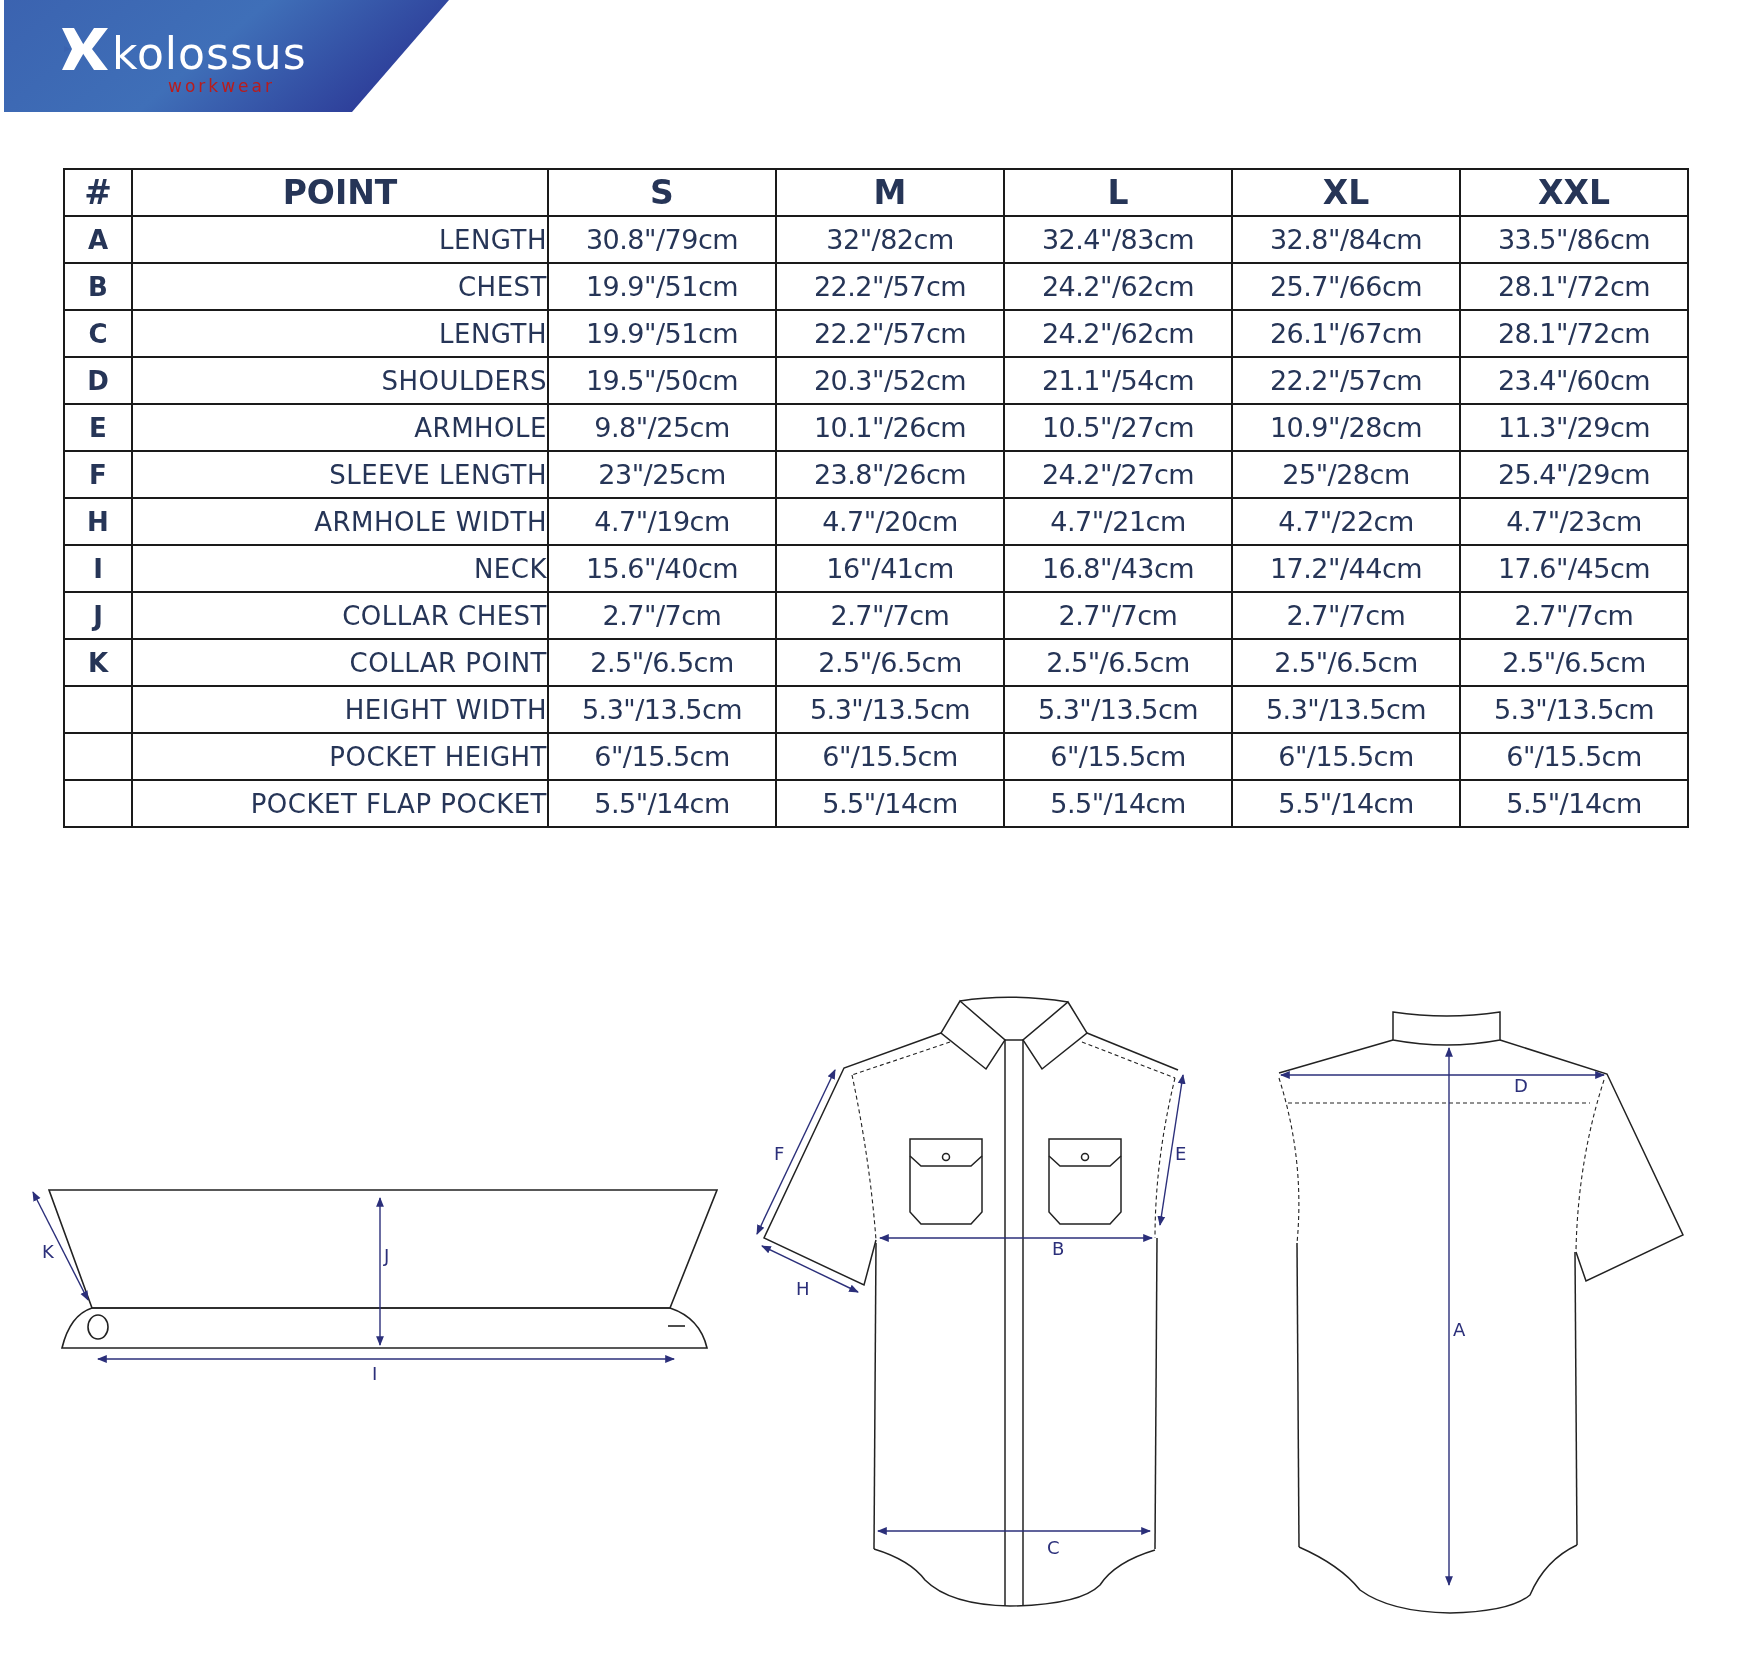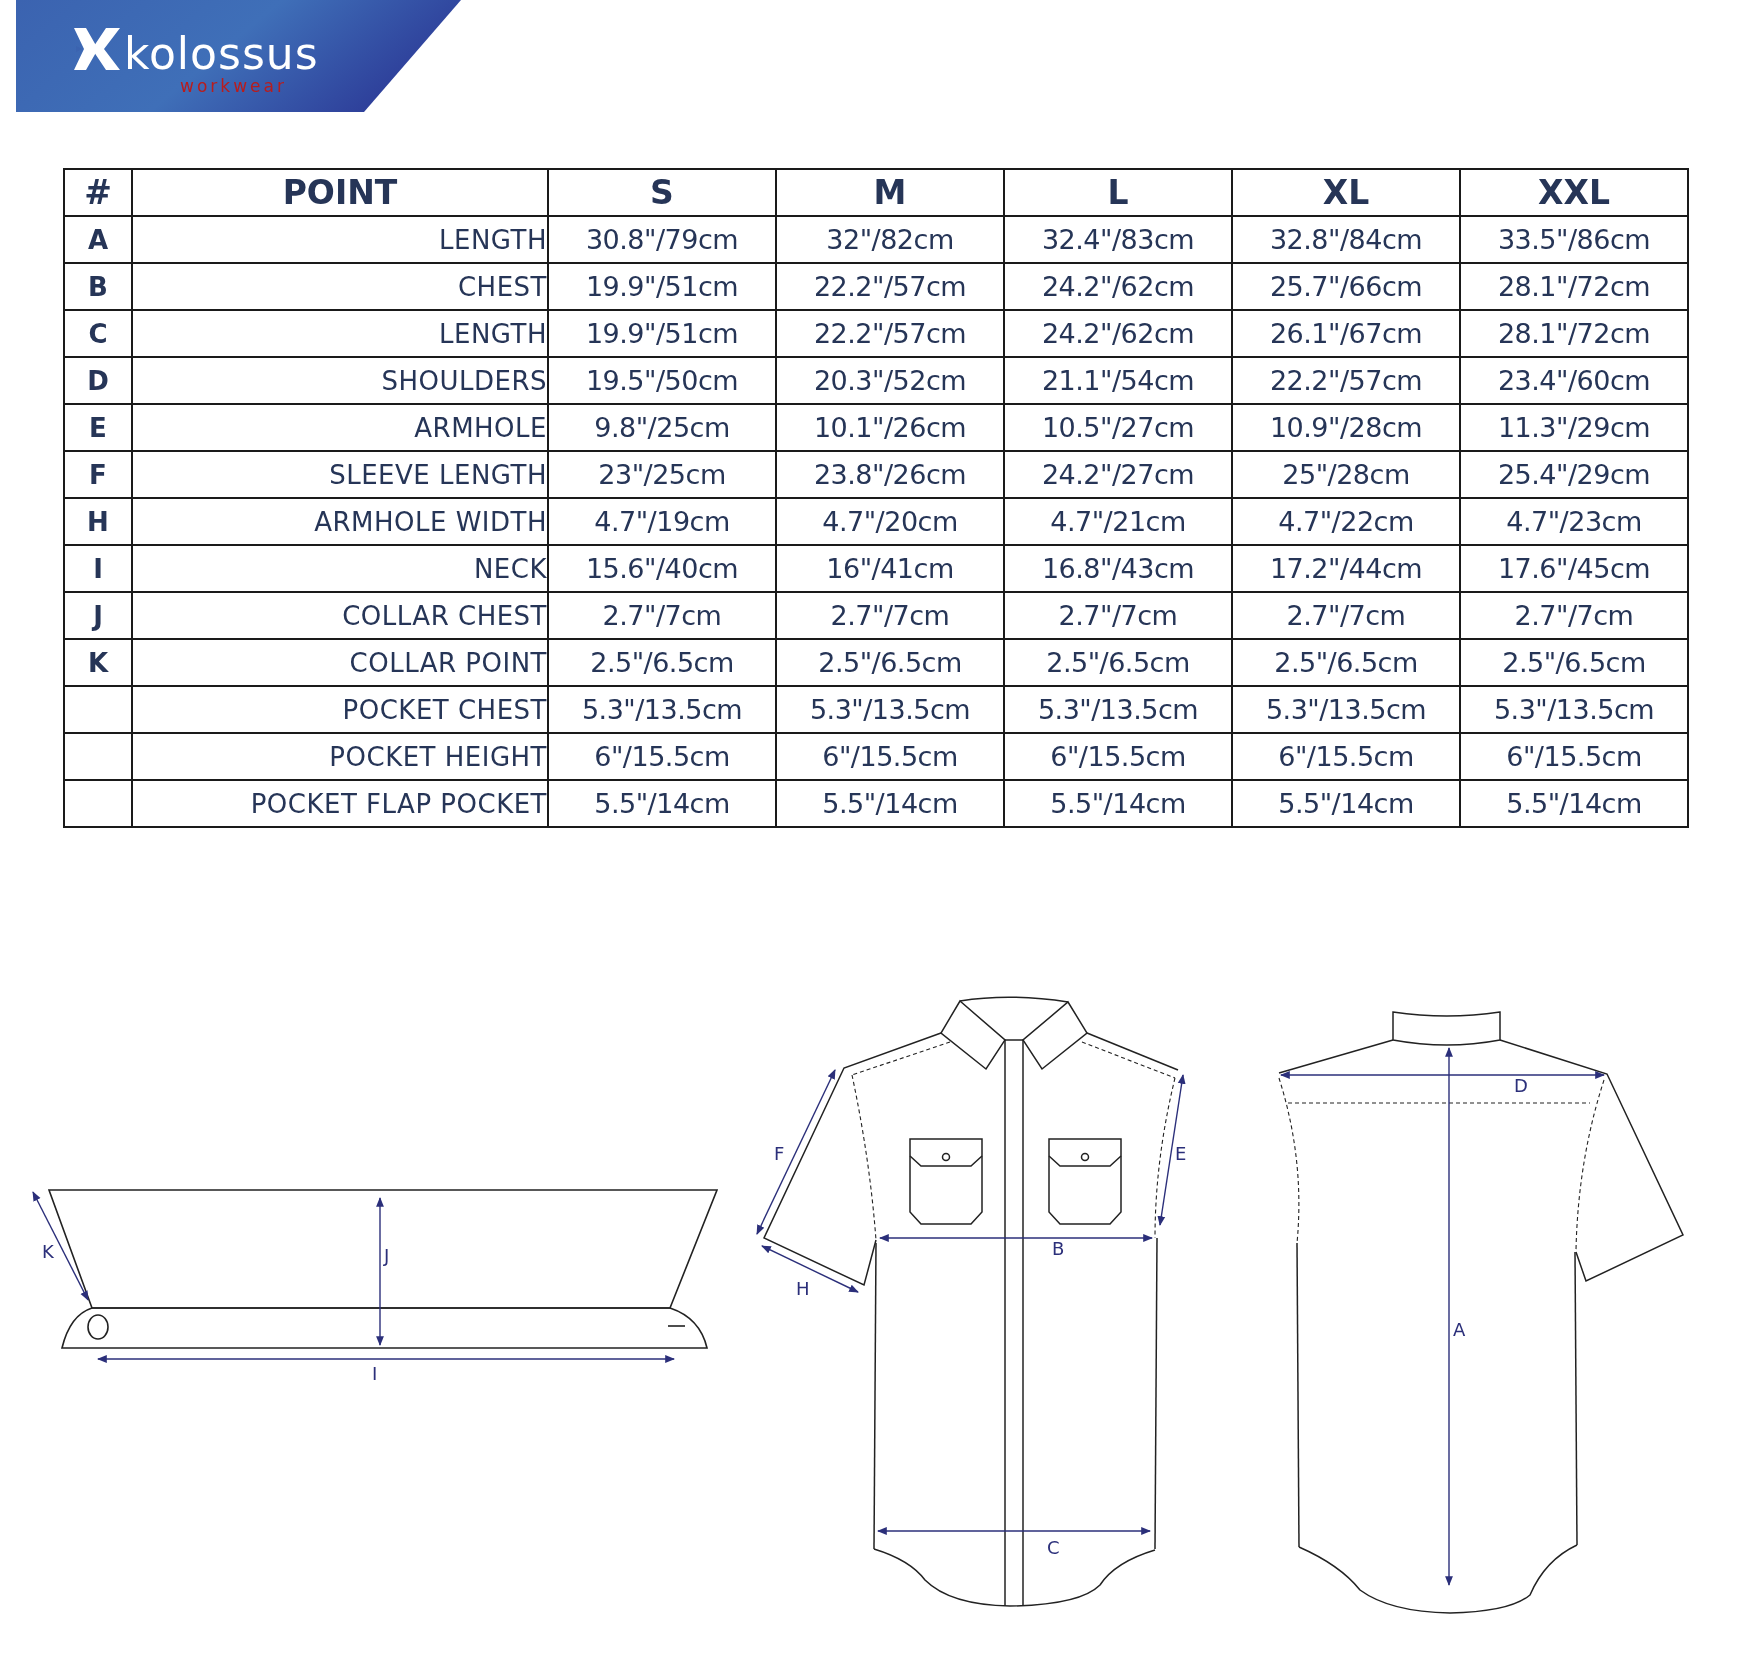--- a/index.html
+++ b/index.html
@@ -1,20 +1,20 @@
 <!DOCTYPE html>
 <html><head>
 <meta charset="utf-8">
 <style>
   html, body { margin:0; padding:0; background:#ffffff; }
   body { width:1750px; height:1679px; position:relative; overflow:hidden;
          font-family:"Liberation Sans", "DejaVu Sans", sans-serif; color:#1f2d50; }
 
   
-  .banner { position:absolute; left:16px; top:0; width:450px; height:112px;padding-left:20px; }
+  .banner { position:absolute; left:4px; top:0; width:450px; height:112px;padding-left:20px; }
   .banner svg { position:absolute; left:0; top:0; }
   .brand { position:absolute; left:58px; top:28px; height:60px; }
   .brand-word { position:absolute; left:50px; top:0; font-family:"DejaVu Sans", sans-serif;
                 font-size:44px; letter-spacing:1px; color:#ffffff; line-height:52px; white-space:nowrap; }
   .brand-sub { position:absolute; left:106px; top:48px; font-family:"DejaVu Sans", sans-serif;
                font-size:17px; letter-spacing:3px; color:#b91c1c; white-space:nowrap; }
   .brand-mark { position:absolute; left:0; top:6px; }
 
   
   .size-table { position:absolute; left:63px; top:168px; border-collapse:collapse;
@@ -163,21 +163,21 @@
         <td class="code">K</td>
         <td class="label">COLLAR POINT</td>
         <td class="val">2.5"/6.5cm</td>
         <td class="val">2.5"/6.5cm</td>
         <td class="val">2.5"/6.5cm</td>
         <td class="val">2.5"/6.5cm</td>
         <td class="val">2.5"/6.5cm</td>
       </tr>
       <tr>
         <td class="code"></td>
-        <td class="label">POCKET CHEST</td>
+        <td class="label">HEIGHT WIDTH</td>
         <td class="val">5.3"/13.5cm</td>
         <td class="val">5.3"/13.5cm</td>
         <td class="val">5.3"/13.5cm</td>
         <td class="val">5.3"/13.5cm</td>
         <td class="val">5.3"/13.5cm</td>
       </tr>
       <tr>
         <td class="code"></td>
         <td class="label">POCKET HEIGHT</td>
         <td class="val">6"/15.5cm</td>

